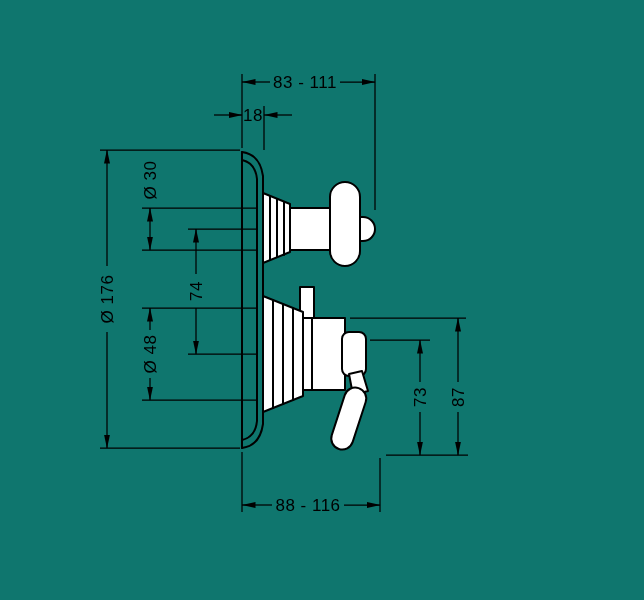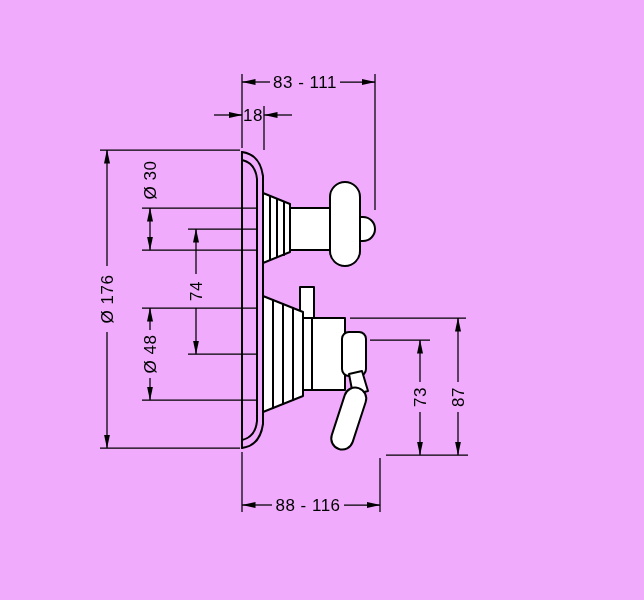--- a/index.html
+++ b/index.html
@@ -1,17 +1,17 @@
 <!DOCTYPE html>
 <html><head>
 <meta charset="utf-8">
 <style>
   html,body{margin:0;padding:0;background:#ffffff;}
   .canvas{
-    width:644px;height:600px;background:#f0abfc;position:relative;overflow:hidden;
+    width:644px;height:600px;background:#0f766e;position:relative;overflow:hidden;
     font-family:"Liberation Sans","DejaVu Sans",sans-serif;
   }
   svg{display:block;}
   .obj{stroke:#000000;stroke-width:2;fill:none;stroke-linecap:round;}
   .objf{stroke:#000000;stroke-width:2;fill:#ffffff;stroke-linejoin:round;}
   .dim{stroke:#000000;stroke-width:1.25;fill:none;}
   .lbl{font-size:17px;fill:#000000;text-anchor:middle;letter-spacing:0.5px;}
 </style>
 </head>
 <body>

